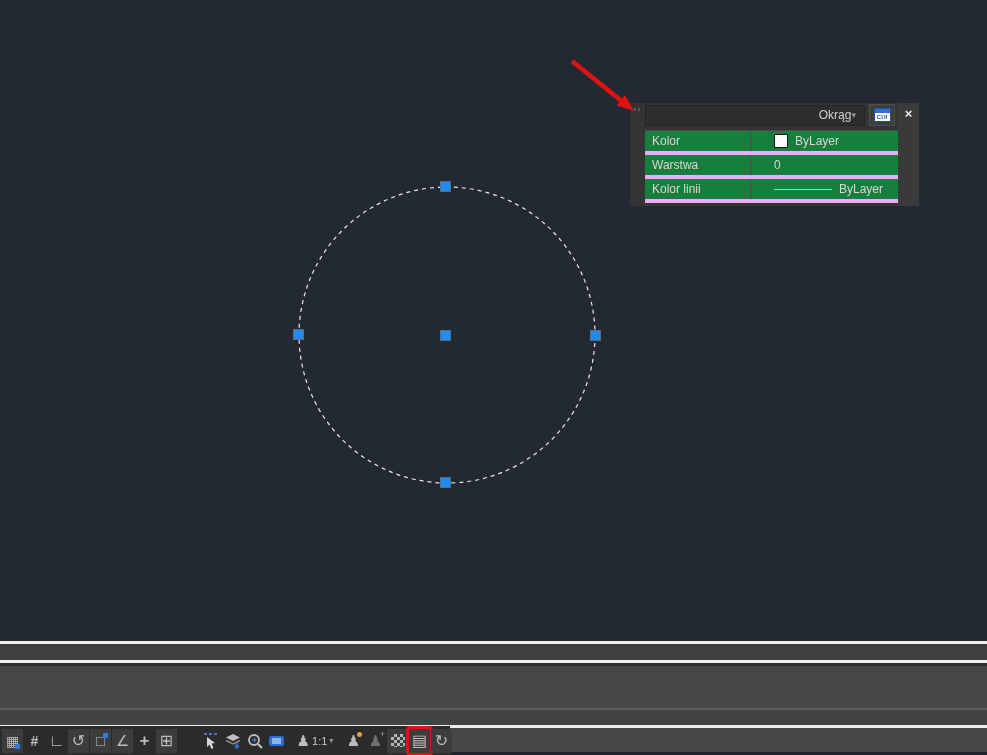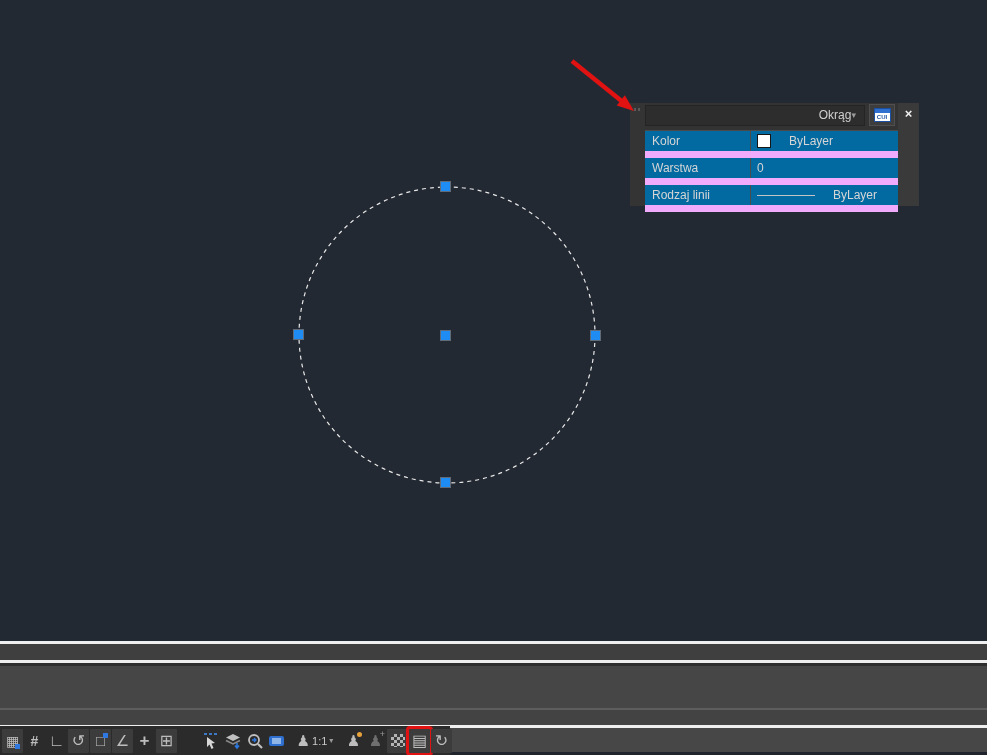--- a/index.html
+++ b/index.html
@@ -34,24 +34,24 @@
   .qp-cui-btn{
     width:26px;height:22px;background:#3d3d3d;border:1px solid #4f4f4f;
     box-sizing:border-box;display:flex;align-items:center;justify-content:center;
   }
   .cui-glyph{width:17px;height:14px;background:#ffffff;border:1px solid #1b4fa0;
     display:flex;flex-direction:column;box-sizing:border-box;}
   .cui-glyph .bar{height:4px;background:#2e6fd0;}
   .cui-glyph .txt{flex:1;display:flex;align-items:center;justify-content:center;
     font-size:6px;font-weight:bold;color:#1b4fa0;letter-spacing:0;}
   .qp-rows{margin-top:4px;display:flex;flex-direction:column;border-top:1px solid #4b4b4b;}
-  .qp-row{display:flex;height:20px;border-bottom:7px solid #f0abfc;background:#0369a1;}
+  .qp-row{display:flex;height:20px;border-bottom:4px solid #f0abfc;background:#15803d;}
   .qp-cell{display:flex;align-items:center;}
   .qp-label{width:106px;padding-left:7px;box-sizing:border-box;border-right:1px solid #4b4b4b;}
-  .qp-value{flex:1;padding-left:6px;gap:18px;}
+  .qp-value{flex:1;padding-left:6px;gap:7px;margin-left:17px;}
   .color-swatch{width:12px;height:12px;background:#ffffff;border:1px solid #161616;display:inline-block;}
   .linetype-swatch{width:58px;height:0;border-top:1px solid #c4c4c4;display:inline-block;}
   .qp-bottom-strip{height:8px;background:#3a3a3a;margin-top:2px;}
   .qp-right-strip{flex:1;background:#3a3a3a;position:relative;}
   .qp-close{
     position:absolute;top:3px;left:3px;width:15px;height:15px;
     color:#f0f0f0;font-size:13px;font-weight:bold;line-height:15px;text-align:center;cursor:default;
   }
   
   .band{position:absolute;left:0;width:987px;}
@@ -217,21 +217,21 @@
             <span>ByLayer</span>
           </div>
         </div>
         <div class="qp-row">
           <div class="qp-cell qp-label">Warstwa</div>
           <div class="qp-cell qp-value">
             <span>0</span>
           </div>
         </div>
         <div class="qp-row">
-          <div class="qp-cell qp-label">Rodzaj linii</div>
+          <div class="qp-cell qp-label">Kolor linii</div>
           <div class="qp-cell qp-value">
             <span class="linetype-swatch"></span>
             <span>ByLayer</span>
           </div>
         </div>
       </div>
     <div class="qp-bottom-strip"></div>
   </div>
   <div class="qp-right-strip">
     <div class="qp-close">×</div>

